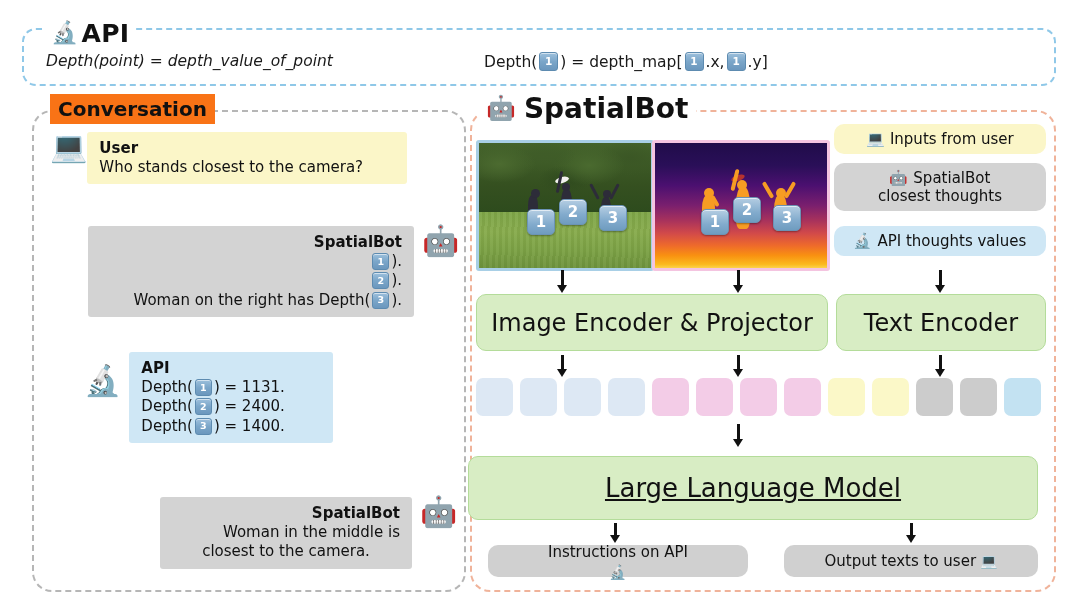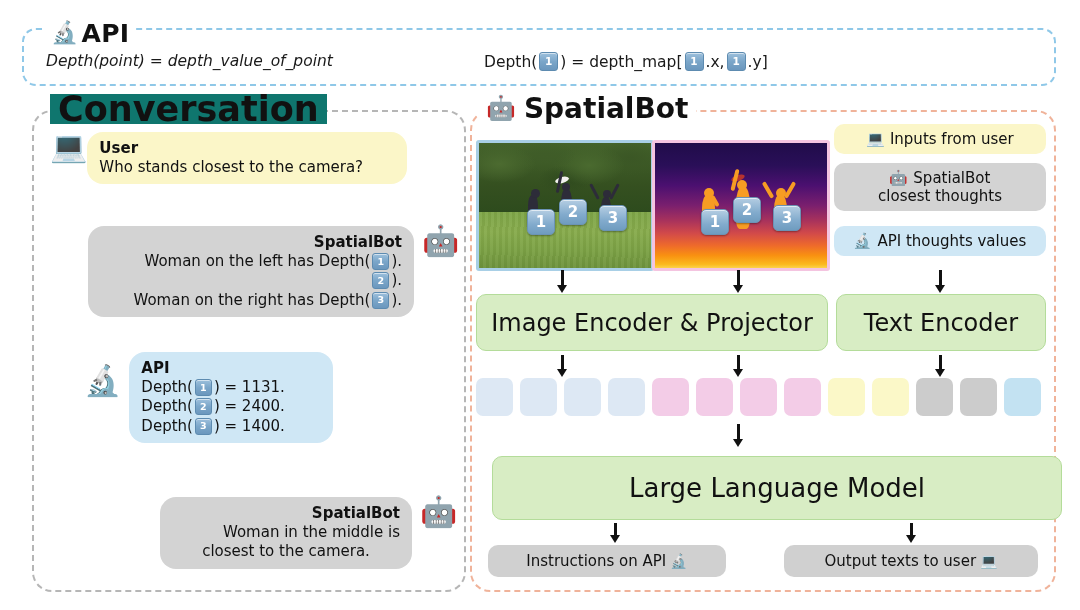--- a/index.html
+++ b/index.html
@@ -47,28 +47,28 @@
     background:linear-gradient(180deg,#b4cde2 0%,#7ba6c9 60%,#6e9 abd 100%);
     background:linear-gradient(180deg,#b4cde2 0%,#82abcd 60%,#6f9cbf 100%);
     box-shadow:0 1px 2px rgba(0,0,0,.35),inset 0 1px 0 rgba(255,255,255,.6);}
 
   
   #conversation-panel{
     position:absolute;left:32px;top:110px;width:430px;height:478px;
     border:2.5px dashed #b6b6b6;border-radius:20px;background:#ffffff;
   }
   #conversation-title{
-    position:absolute;left:50px;top:94px;height:30px;background:#0f766e;
-    padding:0 8px;font-size:35px;font-weight:bold;color:#111;
+    position:absolute;left:50px;top:94px;height:30px;background:#f97316;
+    padding:0 8px;font-size:20px;font-weight:bold;color:#111;
     display:flex;align-items:center;
   }
 
   .msg-row{position:absolute;display:flex;align-items:flex-start;}
   .avatar{font-size:30px;line-height:1;user-select:none;}
-  .bubble{border-radius:16px;padding:7px 12px;font-size:15px;color:#111;line-height:1.28;}
+  .bubble{border-radius:3px;padding:7px 12px;font-size:15px;color:#111;line-height:1.28;}
   .bubble .sender{font-weight:bold;font-size:15px;display:block;}
   .bubble.user{background:#fbf6c8;}
   .bubble.bot{background:#d3d3d3;text-align:right;}
   .bubble.api{background:#cfe7f5;}
   .bubble .line{display:flex;align-items:center;justify-content:flex-end;white-space:nowrap;}
   .bubble.api .line{justify-content:flex-start;}
 
   #msg-user{left:50px;top:132px;}
   #msg-user .bubble{width:296px;}
   #msg-bot-1{left:88px;top:226px;}
@@ -141,34 +141,34 @@
     border-top:8px solid #111;}
 
   
   .green-box{
     position:absolute;background:#d8edc4;border:1.5px solid #b4dc9a;border-radius:10px;
     display:flex;align-items:center;justify-content:center;
     font-size:24px;color:#111;
   }
   #image-encoder-box{left:476px;top:294px;width:350px;height:55px;}
   #text-encoder-box{left:836px;top:294px;width:208px;height:55px;}
-  #llm-box{left:492px;top:456px;width:568px;height:62px;}
+  #llm-box{left:468px;top:456px;width:568px;height:62px;text-decoration:underline;}
   #llm-box{font-size:26px;}
 
   
   #token-row{position:absolute;left:476px;top:378px;width:568px;height:38px;}
   .token{position:absolute;top:0;width:37px;height:38px;border-radius:7px;}
 
   
   .gray-box{
     position:absolute;background:#d0d0d0;border-radius:10px;
     display:flex;align-items:center;justify-content:center;gap:4px;
     font-size:15px;color:#111;height:32px;
   }
-  #instructions-box{left:488px;top:545px;width:238px;}
+  #instructions-box{left:488px;top:545px;width:260px;flex-direction:column;}
   #output-box{left:784px;top:545px;width:254px;}
   .gray-box .emoji{font-size:14px;line-height:1;}
 </style>
 </head>
 <body>
 
 <div class="stage">
 
   <div id="api-strip"></div>
   <div id="api-strip-title">
@@ -196,21 +196,20 @@
     <div class="bubble user">
       <span class="sender">User</span>
       <span>Who stands closest to the camera?</span>
     </div>
   </div>
 
   <div class="msg-row" id="msg-bot-1">
     <div class="bubble bot">
       <span class="sender">SpatialBot</span>
       <span class="line">
-        <span>Woman on the left has Depth( </span>
         <span class="badge">1</span>
         <span> ).</span>
       </span>
       <span class="line">
         <span class="badge">2</span>
         <span> ).</span>
       </span>
       <span class="line">
         <span>Woman on the right has Depth( </span>
         <span class="badge">3</span>

